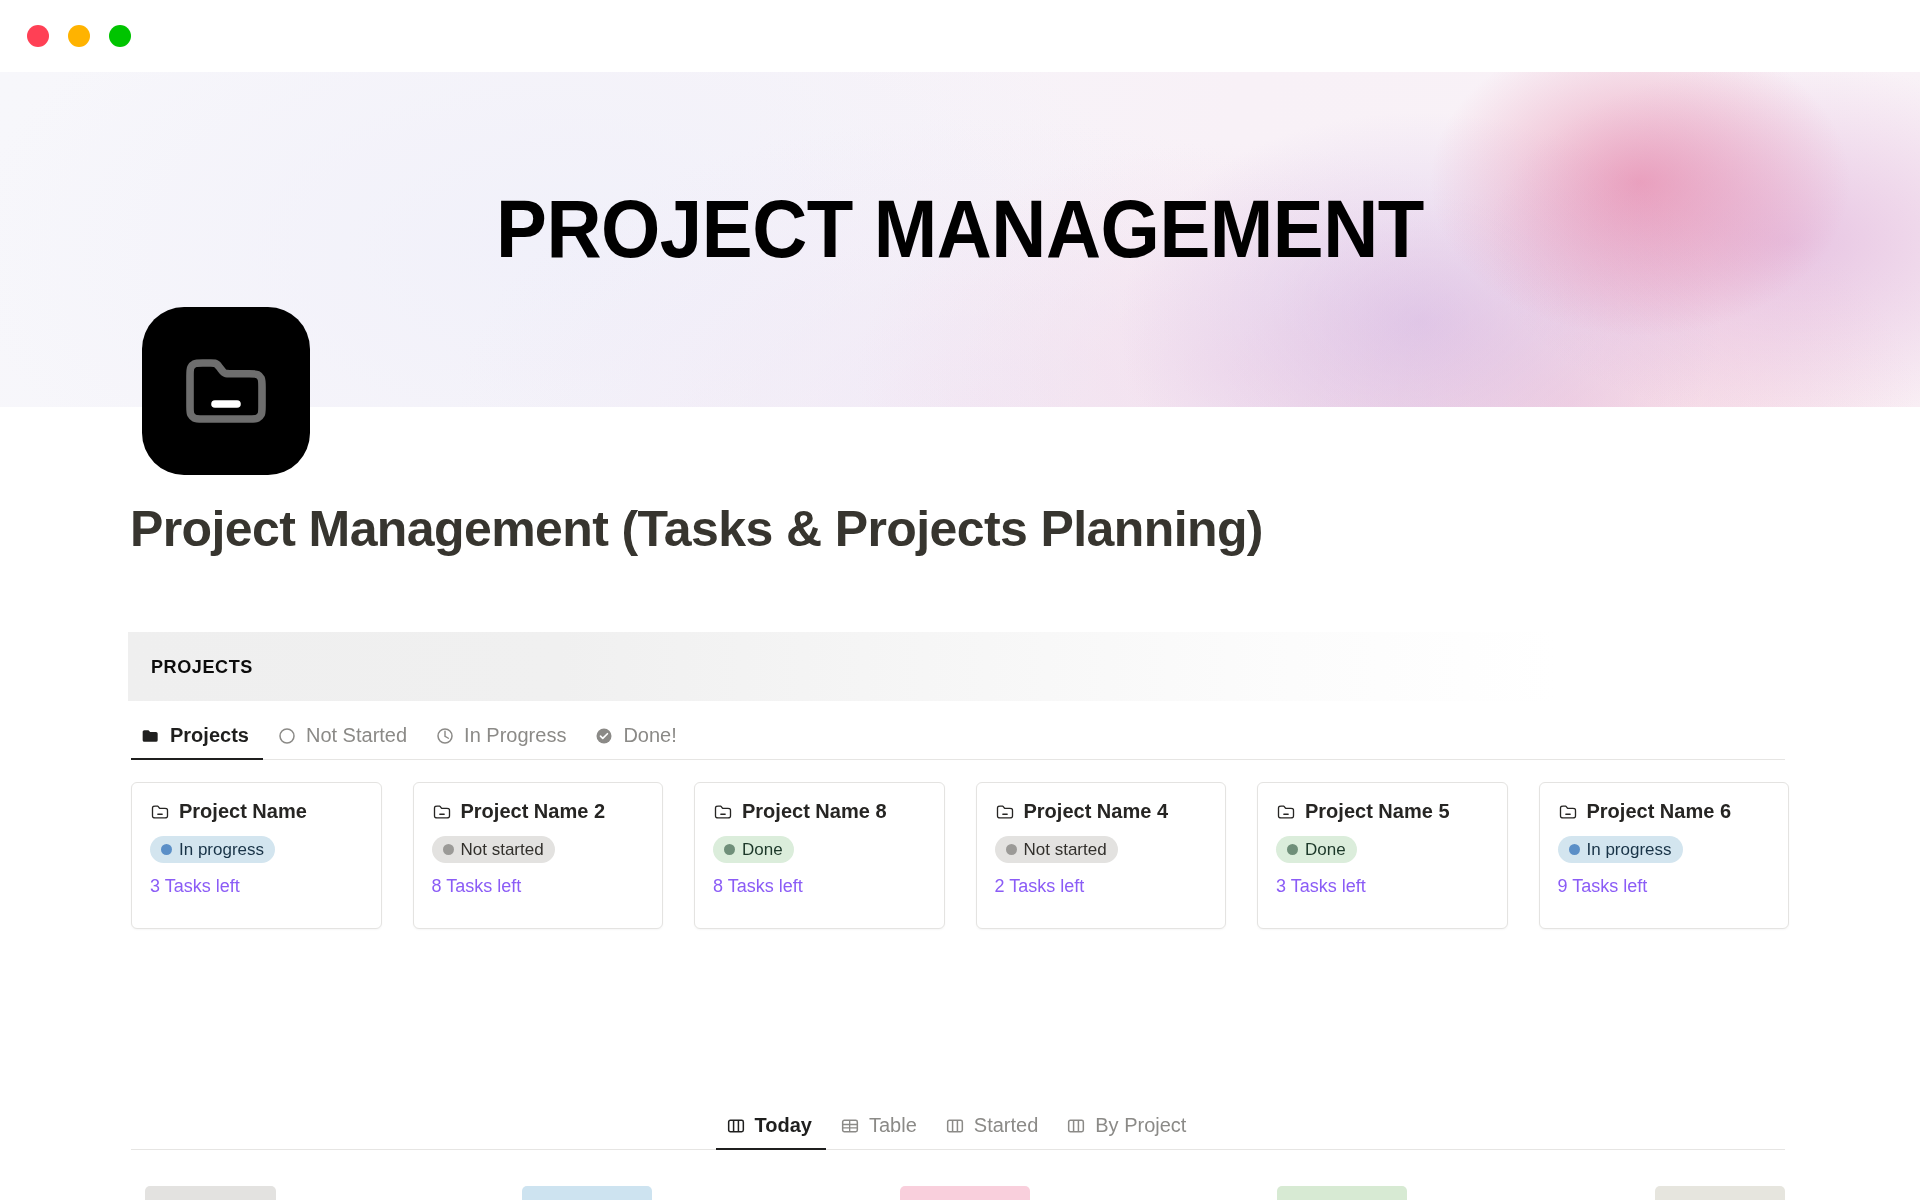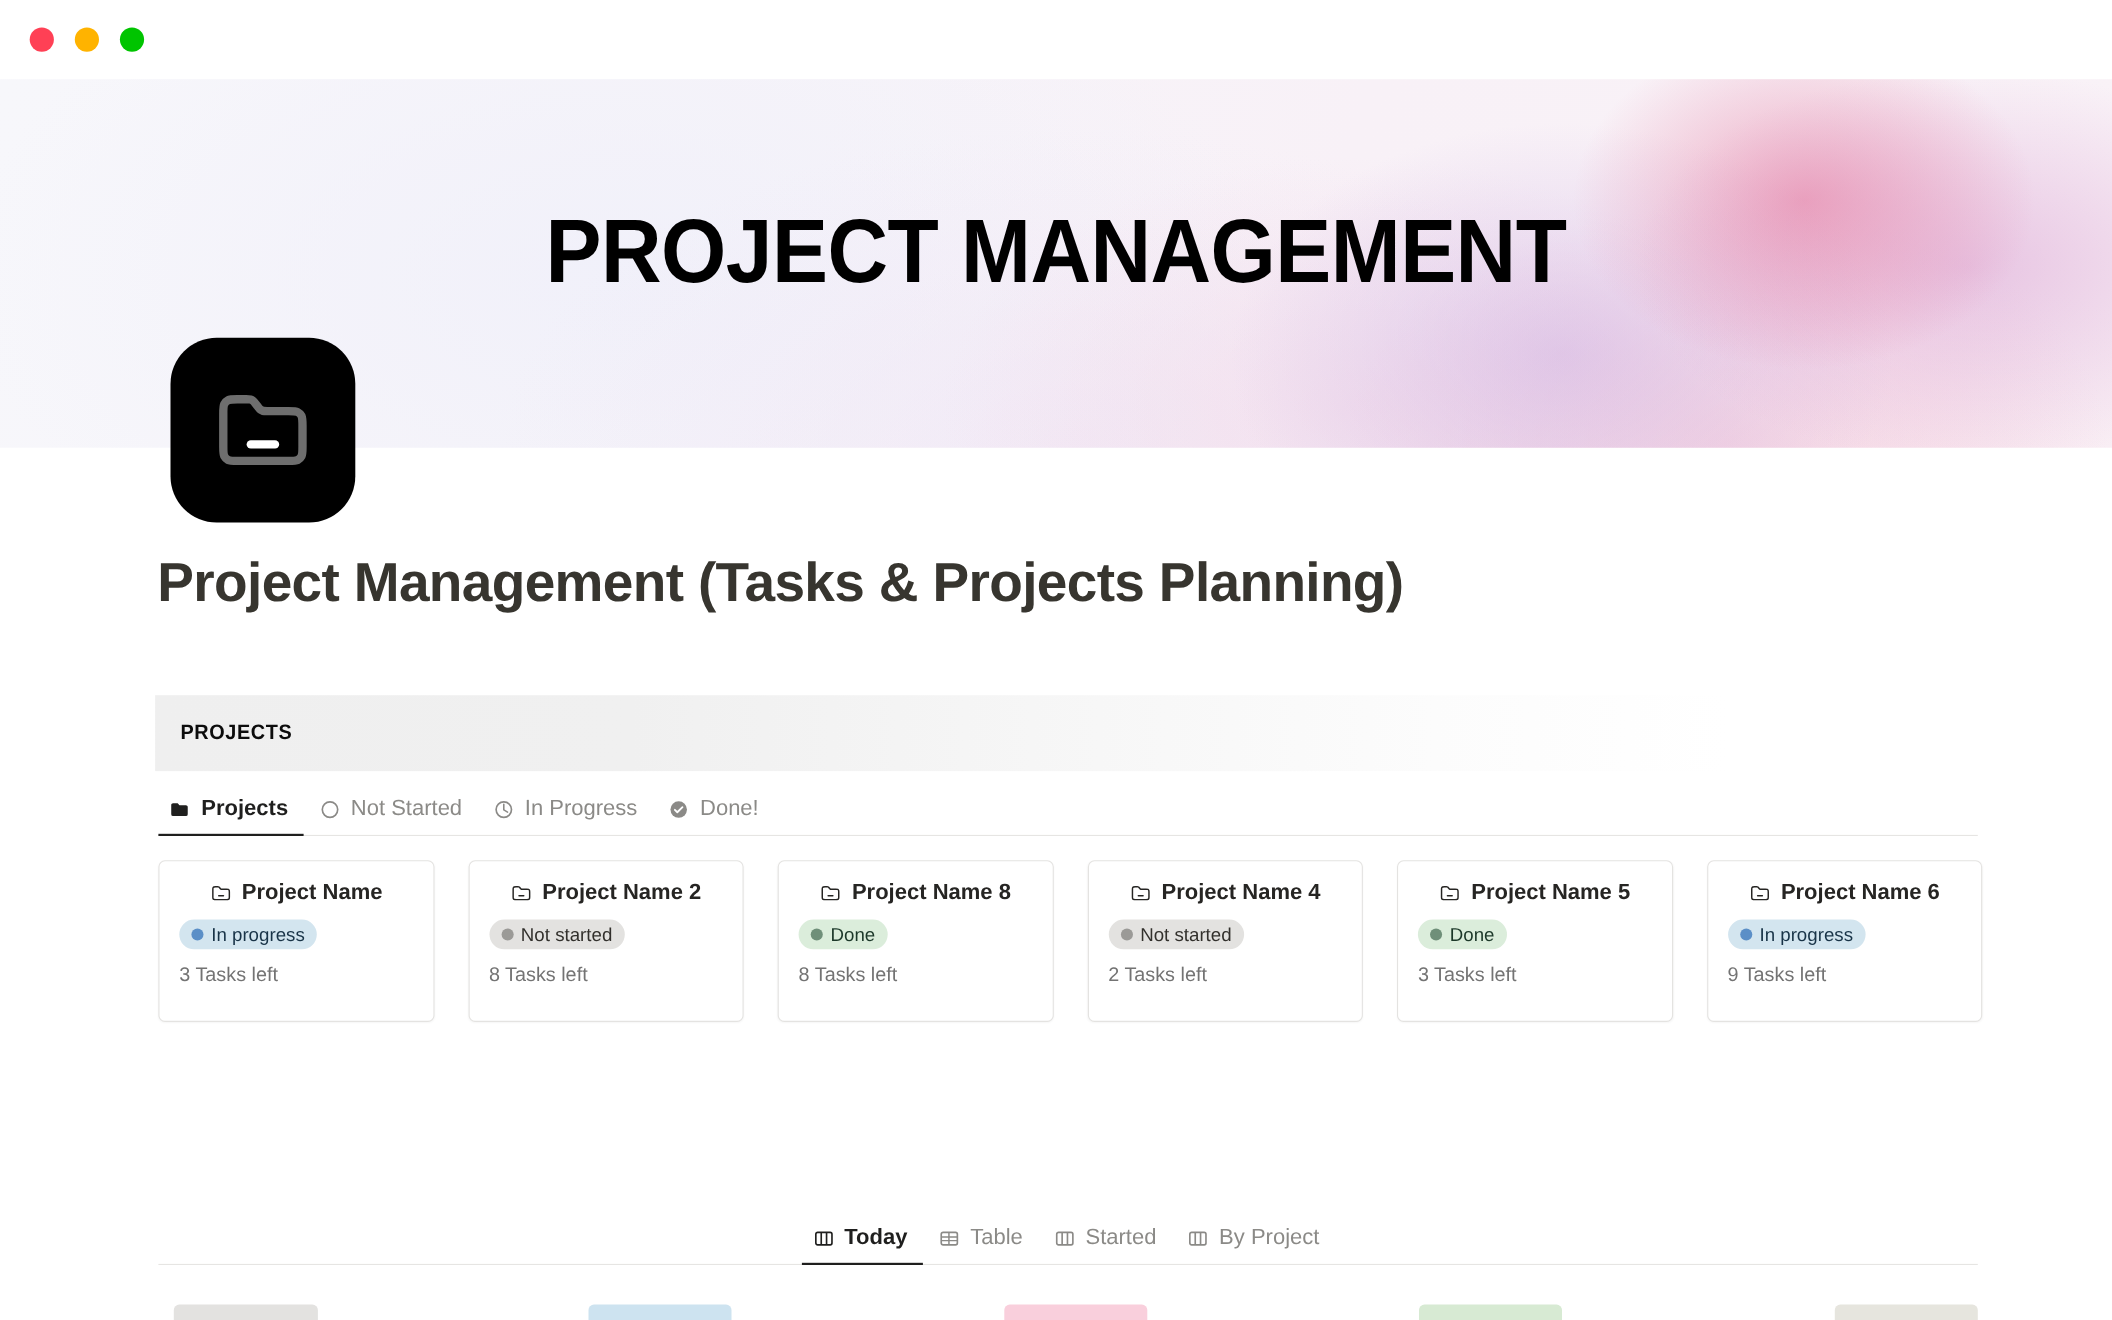--- a/index.html
+++ b/index.html
@@ -46,21 +46,21 @@
     font-size: 82px;
     font-weight: 900;
     letter-spacing: -0.5px;
     color: #000000;
     transform: scaleX(0.93);
     transform-origin: center top;
     white-space: nowrap;
   }
 
   
-  .page { position: absolute; top: 0; left: 13px; width: 1548px; height: 1200px; }
+  .page { position: absolute; top: 0; left: 0; width: 1548px; height: 1200px; }
 
   .page-icon {
     position: absolute; left: 142px; top: 307px;
     width: 168px; height: 168px;
     background: #000000;
     border-radius: 42px;
     display: flex; align-items: center; justify-content: center;
   }
   .page-icon svg { display: block; }
 
@@ -125,36 +125,35 @@
     background: #ffffff;
     border: 1px solid #e4e3e1;
     border-radius: 6px;
     padding: 17px 18px 0 18px;
     box-shadow: 0 1px 2px rgba(15,15,15,0.04);
   }
   .card-title {
     display: flex; align-items: center; gap: 9px;
     font-size: 20px; font-weight: bold; color: #262523;
     white-space: nowrap;
-    justify-content: center;
   }
   .card-title svg { display: block; flex: none; }
   .pill {
     display: inline-flex; align-items: center; gap: 7px;
     height: 27px; padding: 0 11px;
     border-radius: 14px;
     font-size: 17px;
     margin-top: 13px;
     white-space: nowrap;
   }
   .pill-dot { width: 11px; height: 11px; border-radius: 50%; display: block; flex: none; }
   .card-meta {
     margin-top: 13px;
     font-size: 18px;
-    color: #737373;
+    color: #8b5cf6;
   }
 
   
   .peek-row {
     position: absolute; left: 0; top: 1186px;
     width: 1920px; height: 14px;
   }
   .peek {
     position: absolute; top: 0;
     height: 30px;

